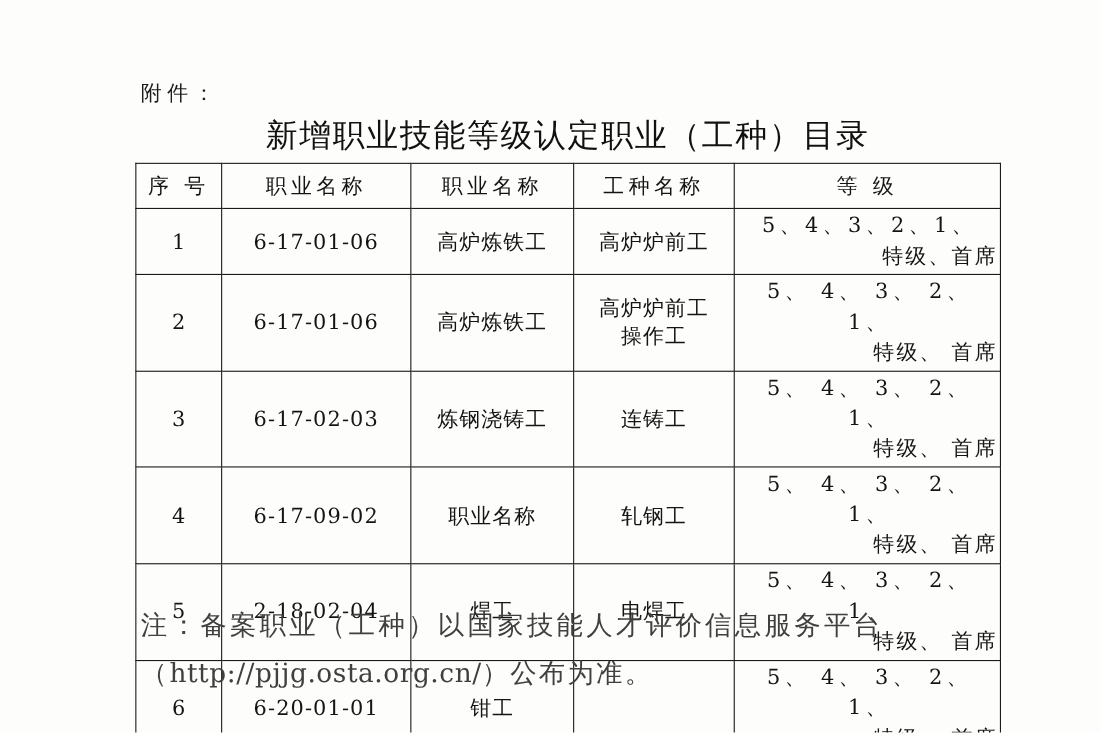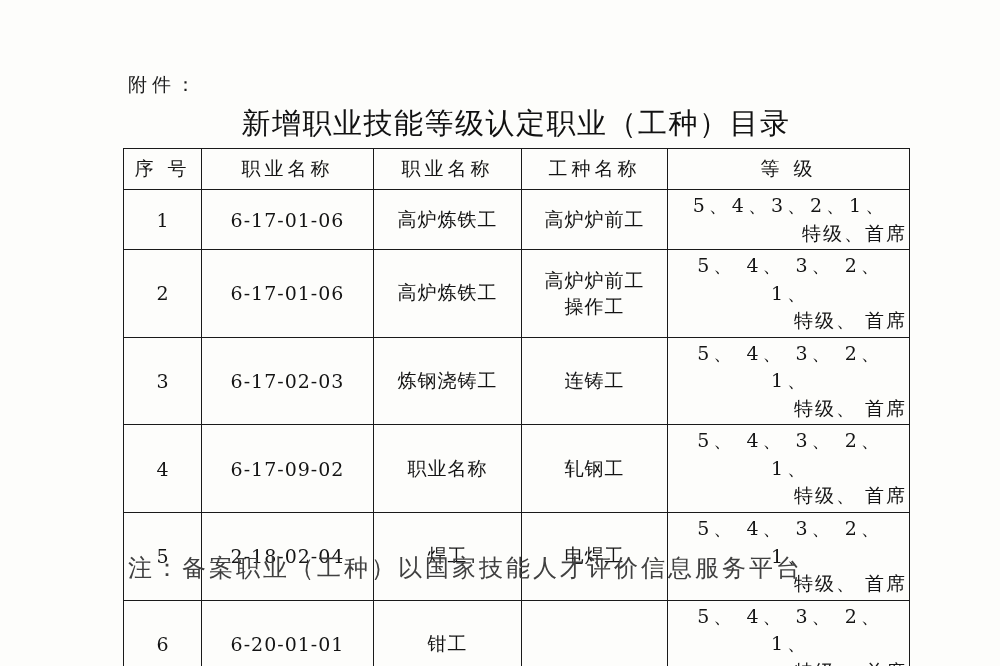--- a/index.html
+++ b/index.html
@@ -237,17 +237,20 @@
             <span class="level-line1">5、 4、 3、 2、 1、</span>
             <span class="level-line2">特级、 首席</span>
           </td>
         </tr>
 
       </tbody>
     </table>
 
     <div class="note">
       <span>注：备案职业（工种）以国家技能人才评价信息服务平台</span>
+      <span class="line2">
+        <span>（</span><span class="mono-url">http://pjjg.osta.org.cn/</span><span>）公布为准。</span>
+      </span>
     </div>
 
     <div class="edge-mark"></div>
   </div>
 </div>
 
 </body></html>

